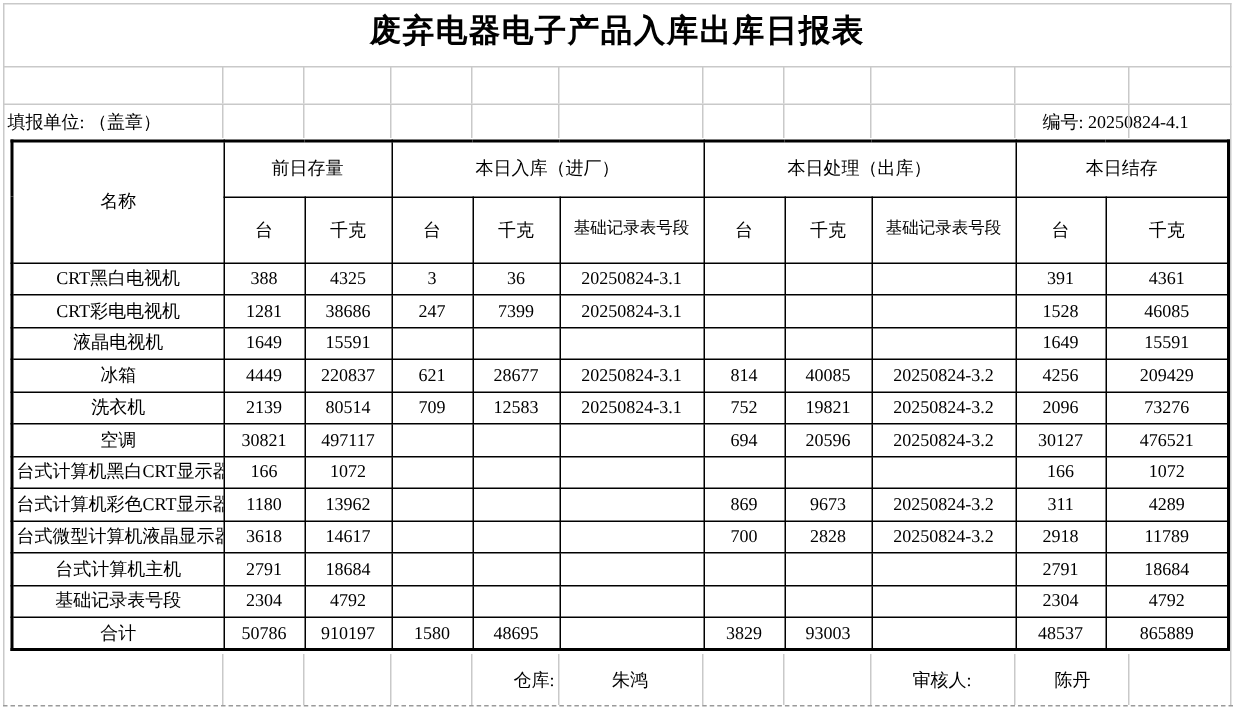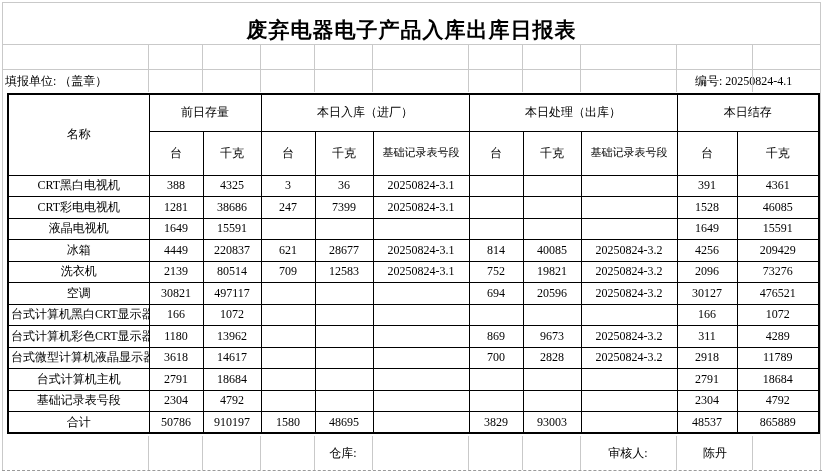--- a/index.html
+++ b/index.html
@@ -5,21 +5,21 @@
   html,body{margin:0;padding:0;background:#fff;}
   .sheet{
     position:relative;width:824px;height:476px;background:#ffffff;overflow:hidden;
     font-family:"Liberation Serif","DejaVu Serif",serif;color:#000;
   }
   .gline{position:absolute;background:#c9c9c9;}
   .gline.h{height:1px;}
   .gline.v{width:1px;}
   .dashed{position:absolute;left:2px;width:820px;border-top:1px dashed #9a9a9a;height:0;}
   .title-row{
-    position:absolute;left:2px;top:10px;width:819px;height:41px;line-height:41px;
+    position:absolute;left:2px;top:0;width:819px;height:41px;line-height:41px;
     text-align:center;font-size:21px;font-weight:bold;letter-spacing:1px;font-family:Liberation Serif, serif;
   }
   .info-row{position:absolute;left:2px;top:70px;width:819px;height:22px;font-size:12px;}
   .info-row span{position:absolute;top:0;line-height:22px;white-space:nowrap;}
   .info-unit{left:3px;}
   .info-date{left:385px;}
   .info-code{left:693px;}
   table.report{
     position:absolute;left:7px;top:93px;width:811px;
     border-collapse:collapse;table-layout:fixed;
@@ -31,21 +31,21 @@
   }
   table.report{border:2px solid #000;}
   tr.hdr1{height:37px;}
   tr.hdr2{height:44px;}
   tbody tr{height:21.5px;}
   th.code-hdr{white-space:normal;font-size:11px;line-height:1.25;padding:0 10px;}
   .footer-row{position:absolute;left:2px;top:436px;width:819px;height:34px;font-size:12px;}
   .footer-row span{position:absolute;top:0;line-height:34px;text-align:center;white-space:nowrap;}
   .f-preparer-label{left:146px;width:54px;}
   .f-preparer{left:200px;width:58px;}
-  .f-warehouse-label{left:312px;width:58px;}
+  .f-warehouse-label{left:325px;width:58px;}
   .f-warehouse{left:370px;width:96px;}
   .f-reviewer-label{left:578px;width:96px;}
   .f-reviewer{left:674px;width:78px;}
 </style>
 </head>
 <body>
 
 <div class="sheet">
 
   <div class="gline h" style="left:2px;top:2px;width:819px;"></div>
@@ -253,20 +253,21 @@
           <td>93003</td>
           <td></td>
           <td>48537</td>
           <td>865889</td>
         </tr>
       </tbody>
   </table>
 
   <div class="footer-row">
     <span class="f-warehouse-label">仓库:</span>
+    <span class="f-warehouse">朱鸿</span>
     <span class="f-reviewer-label">审核人:</span>
     <span class="f-reviewer">陈丹</span>
   </div>
 
   <div class="dashed" style="top:470px;"></div>
 <div class="gline v" style="left: 148px; top: 44px; height: 25px;"></div>
     <div class="gline v" style="left: 202px; top: 44px; height: 25px;"></div>
     <div class="gline v" style="left: 260px; top: 44px; height: 25px;"></div>
     <div class="gline v" style="left: 314px; top: 44px; height: 25px;"></div>
     <div class="gline v" style="left: 372px; top: 44px; height: 25px;"></div>

